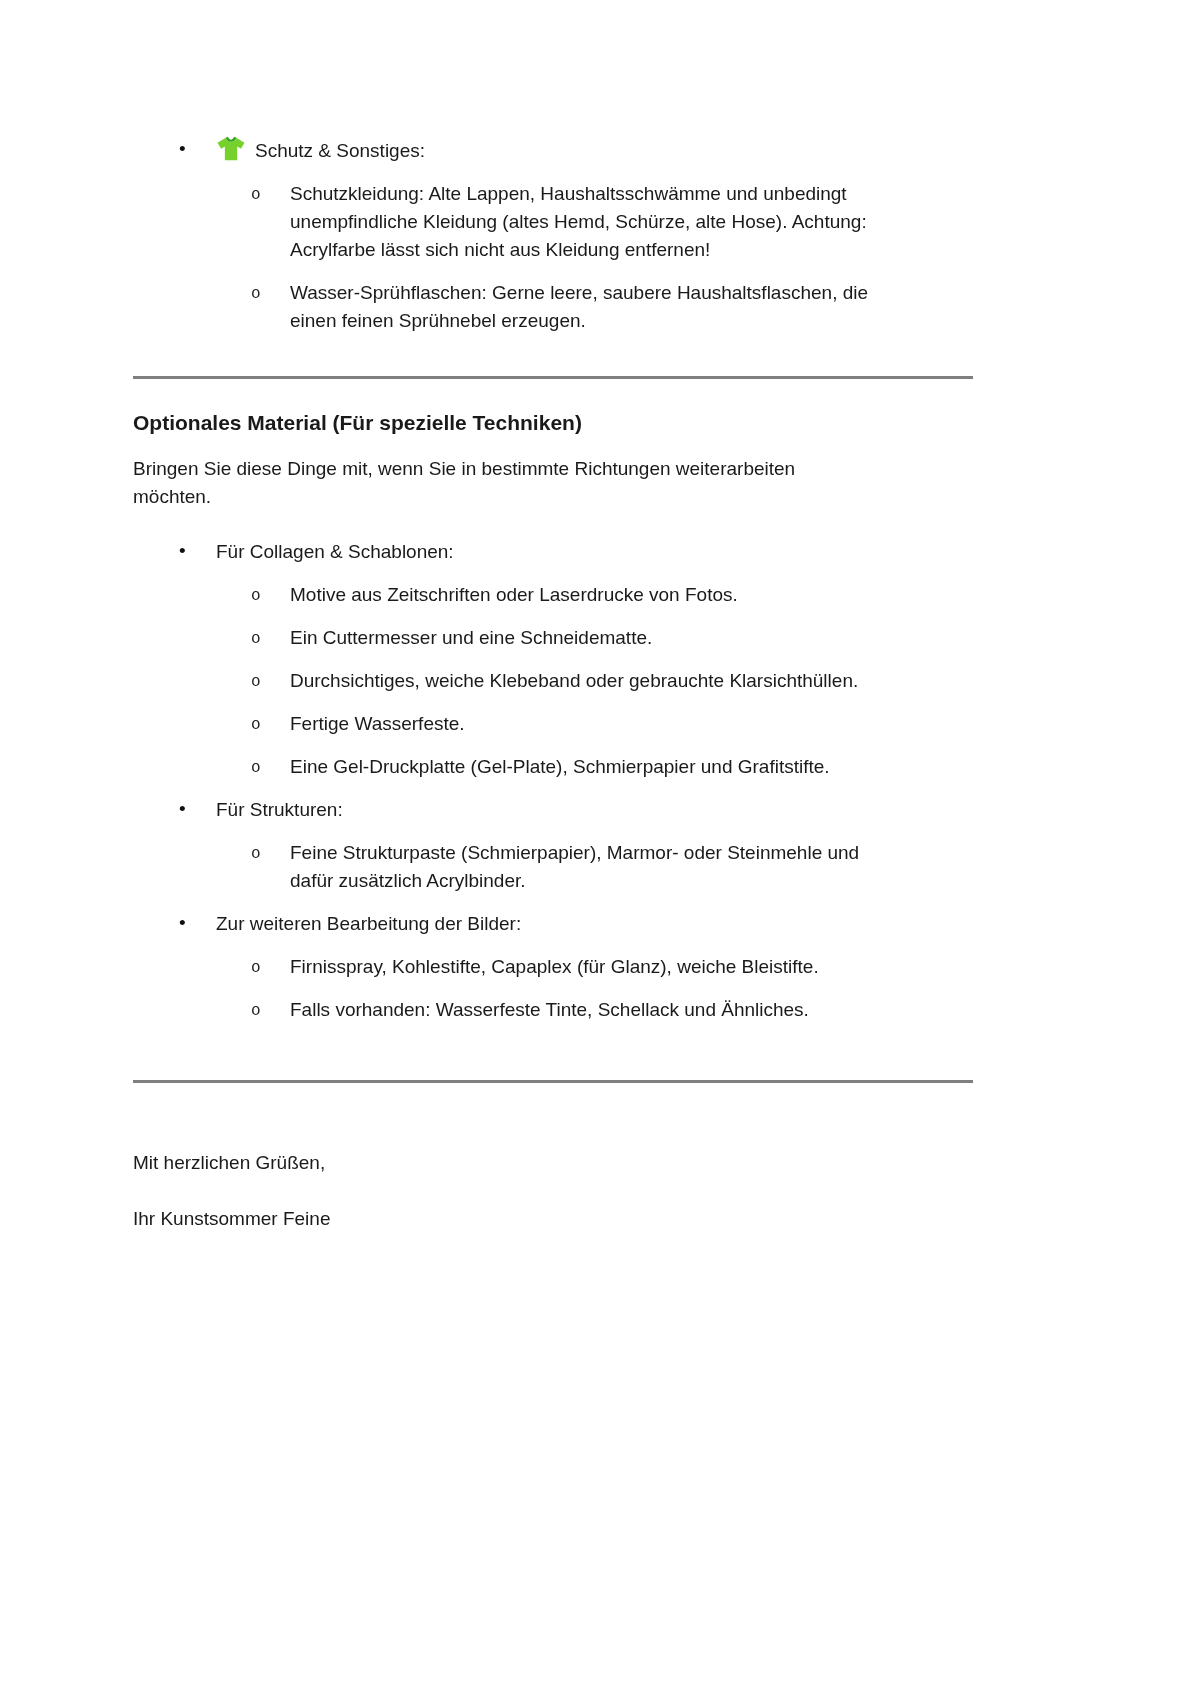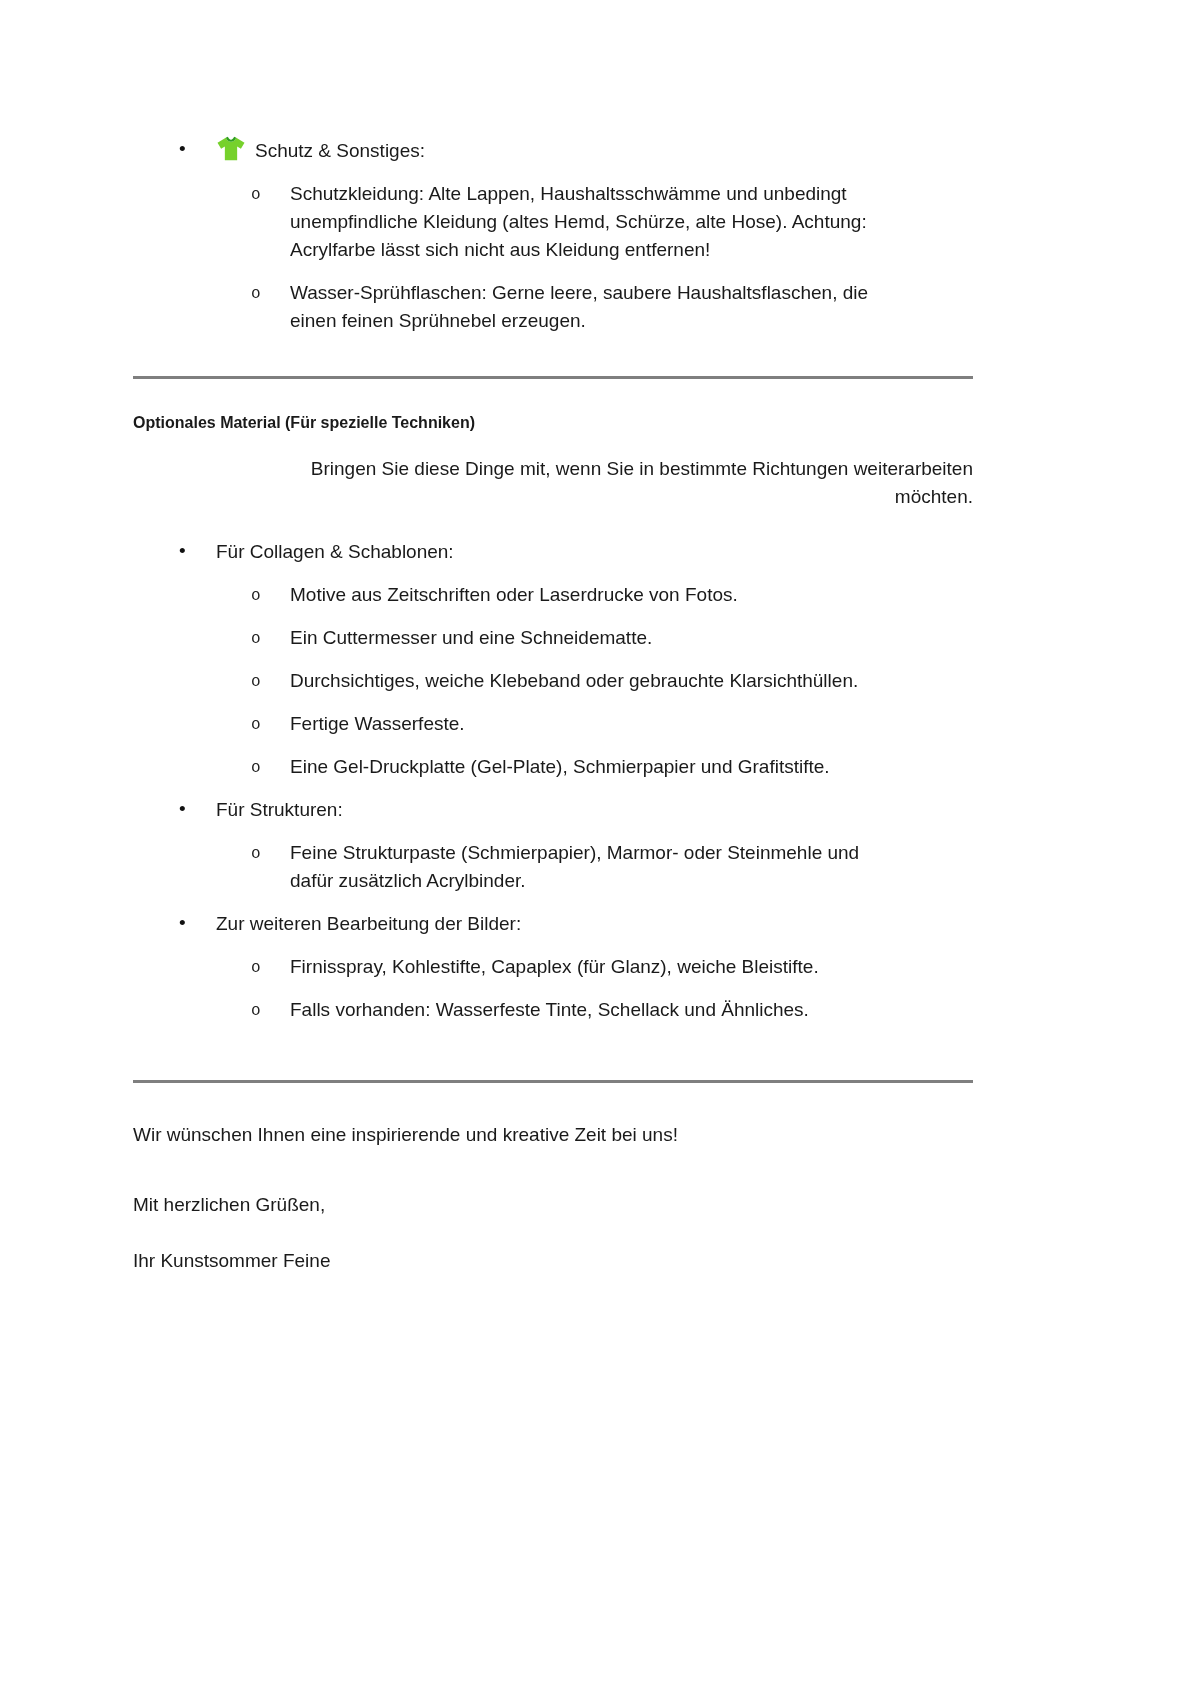--- a/index.html
+++ b/index.html
@@ -54,26 +54,26 @@
     vertical-align: -5px;
   }
   .tshirt { width: 30px; height: 26px; display: block; }
   hr.divider {
     border: none;
     height: 3px;
     margin: 41px 0 30px 0;
   }
   hr.divider2 { margin: 56px 0 38px 0; }
   h2.heading {
-    font-size: 16px;
+    font-size: 21px;
     line-height: 28px;
     font-weight: bold;
     margin: 0 0 18px 0;
   }
-  p.intro { margin: 0 0 27px 0; text-align: right; }
+  p.intro { margin: 0 0 27px 0; }
   p.wish { margin: 0 0 14px 0; }
   .signoff b, .signoff span { display: block; }
 </style>
 </head>
 <body style="background: rgb(255, 255, 255); color: rgb(26, 26, 26);">
 
 <div class="doc">
 
   <ul class="lvl1">
     <li>
@@ -161,20 +161,19 @@
           <span class="m2">o</span>
           <span class="t">Falls vorhanden: Wasserfeste Tinte, Schellack und Ähnliches.</span>
         </li>
       </ul>
     </li>
 
   </ul>
 
   <hr class="divider divider2" style="background: rgb(127, 127, 127);">
 
-  <p class="wish">Wir wünschen Ihnen eine inspirierende und kreative Zeit bei uns!</p>
 
   <p class="signoff">
     <b>Mit herzlichen Grüßen,</b>
     <span>Ihr Kunstsommer Feine</span>
   </p>
 
 </div>
 
 </body></html>

